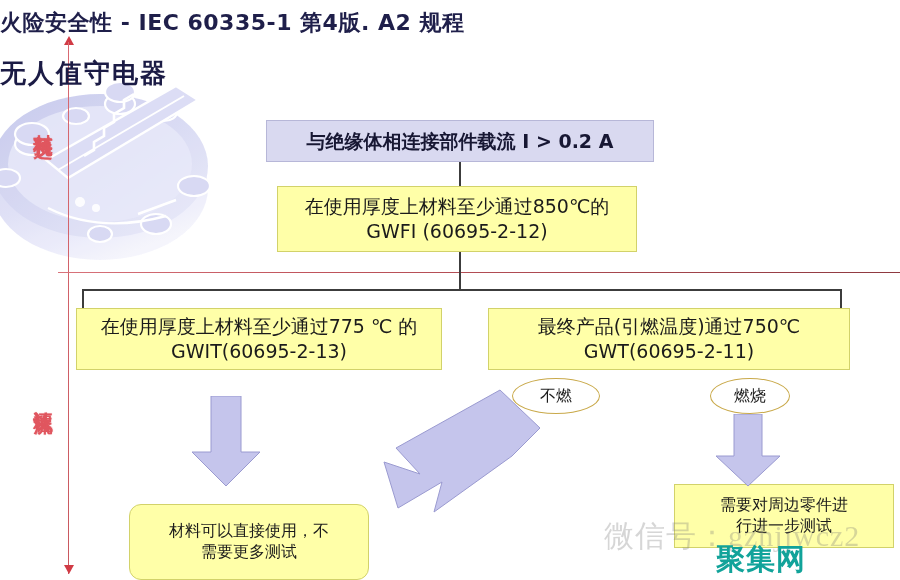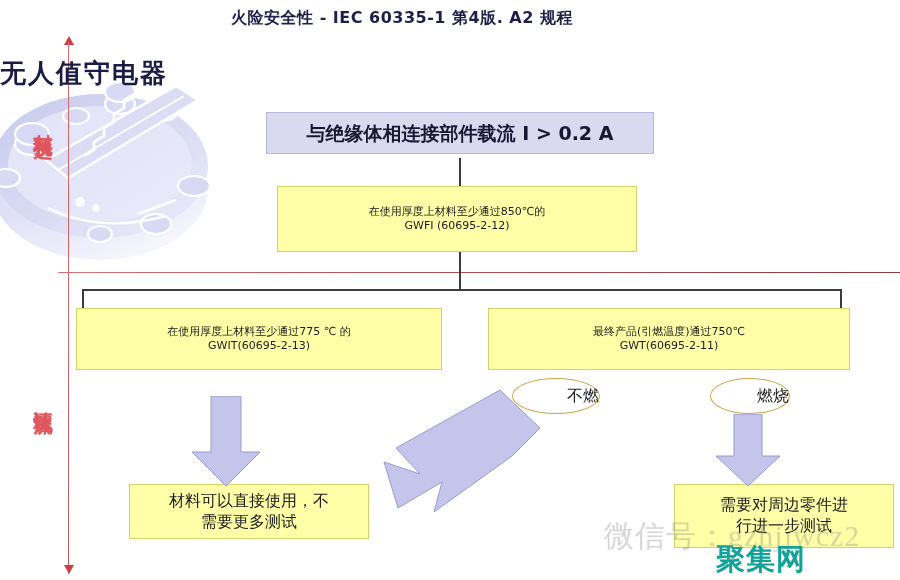--- a/index.html
+++ b/index.html
@@ -67,64 +67,64 @@
   .box-lav{
     background:#d9d9f0;
     border:1px solid #b7b7d8;
     font-size:19px;
     font-weight:bold;
     color:#171733;
   }
   .box-yellow{
     background:#ffffa8;
     border:1px solid #d2d26a;
-    font-size:11px;
+    font-size:19px;
     color:#1b1b1b;
   }
   .box-yellow.small{font-size:16px;}
 
-  #box-current{left:266px;top:112px;width:388px;height:42px;}
+  #box-current{left:266px;top:120px;width:388px;height:42px;}
   #box-gwfi{left:277px;top:186px;width:360px;height:66px;}
   #box-gwit{left:76px;top:308px;width:366px;height:62px;}
   #box-gwt{left:468px;top:308px;width:362px;height:62px;margin-left:20px;}
-  #box-direct-use{left:129px;top:484px;width:240px;height:55px;}
+  #box-direct-use{left:129px;top:504px;width:240px;height:76px;border-radius:12px;}
   #box-further-test{left:653px;top:484px;width:220px;height:64px;margin-left:21px;}
 
   
   .conn{position:absolute;background:#3c3c3c;}
   #conn-1{left:459px;top:158px;width:1.6px;height:28px;}         
   #conn-2{left:459px;top:252px;width:1.6px;height:38px;}         
   #conn-h{left:82px;top:289px;width:760px;height:1.6px;}         
   #conn-l{left:82px;top:289px;width:1.6px;height:19px;}          
   #conn-r{left:840px;top:289px;width:1.6px;height:19px;}         
 
   
   .oval{
     position:absolute;
     box-sizing:border-box;
     border:1.6px solid #c9a94a;
     border-radius:50%;
     background:#ffffff;
-    display:flex;align-items:center;justify-content:flex-end;
+    display:flex;align-items:center;justify-content:center;
     font-size:16px;color:#1b1b1b;
     font-family:"DejaVu Sans","Liberation Sans",sans-serif;
   }
   #oval-nonflam{left:512px;top:378px;width:88px;height:36px;}
   #oval-burn{left:710px;top:378px;width:80px;height:36px;}
 
   
   .arrow-svg{position:absolute;pointer-events:none;}
   #arrow-down-left{left:186px;top:396px;width:80px;height:92px;}
   #arrow-diag{left:372px;top:388px;width:200px;height:130px;}
   #arrow-down-right{left:712px;top:414px;width:72px;height:74px;}
 
   
   #title-main{
-    position:absolute;left:0;top:8px;width:804px;text-align:center;
-    font-size:16px;font-weight:bold;color:#1f1f4a;
+    position:absolute;left:0;top:8px;width:804px;
+    font-size:22px;font-weight:bold;color:#1f1f4a;
     font-family:"DejaVu Sans","Liberation Sans",sans-serif;
     letter-spacing:.5px;
   }
   #title-sub{
     position:absolute;left:0;top:56px;width:900px;
     font-size:26px;font-weight:bold;color:#1b1b45;
     font-family:"DejaVu Sans","Liberation Sans",sans-serif;
     letter-spacing:2px;
   }
 

